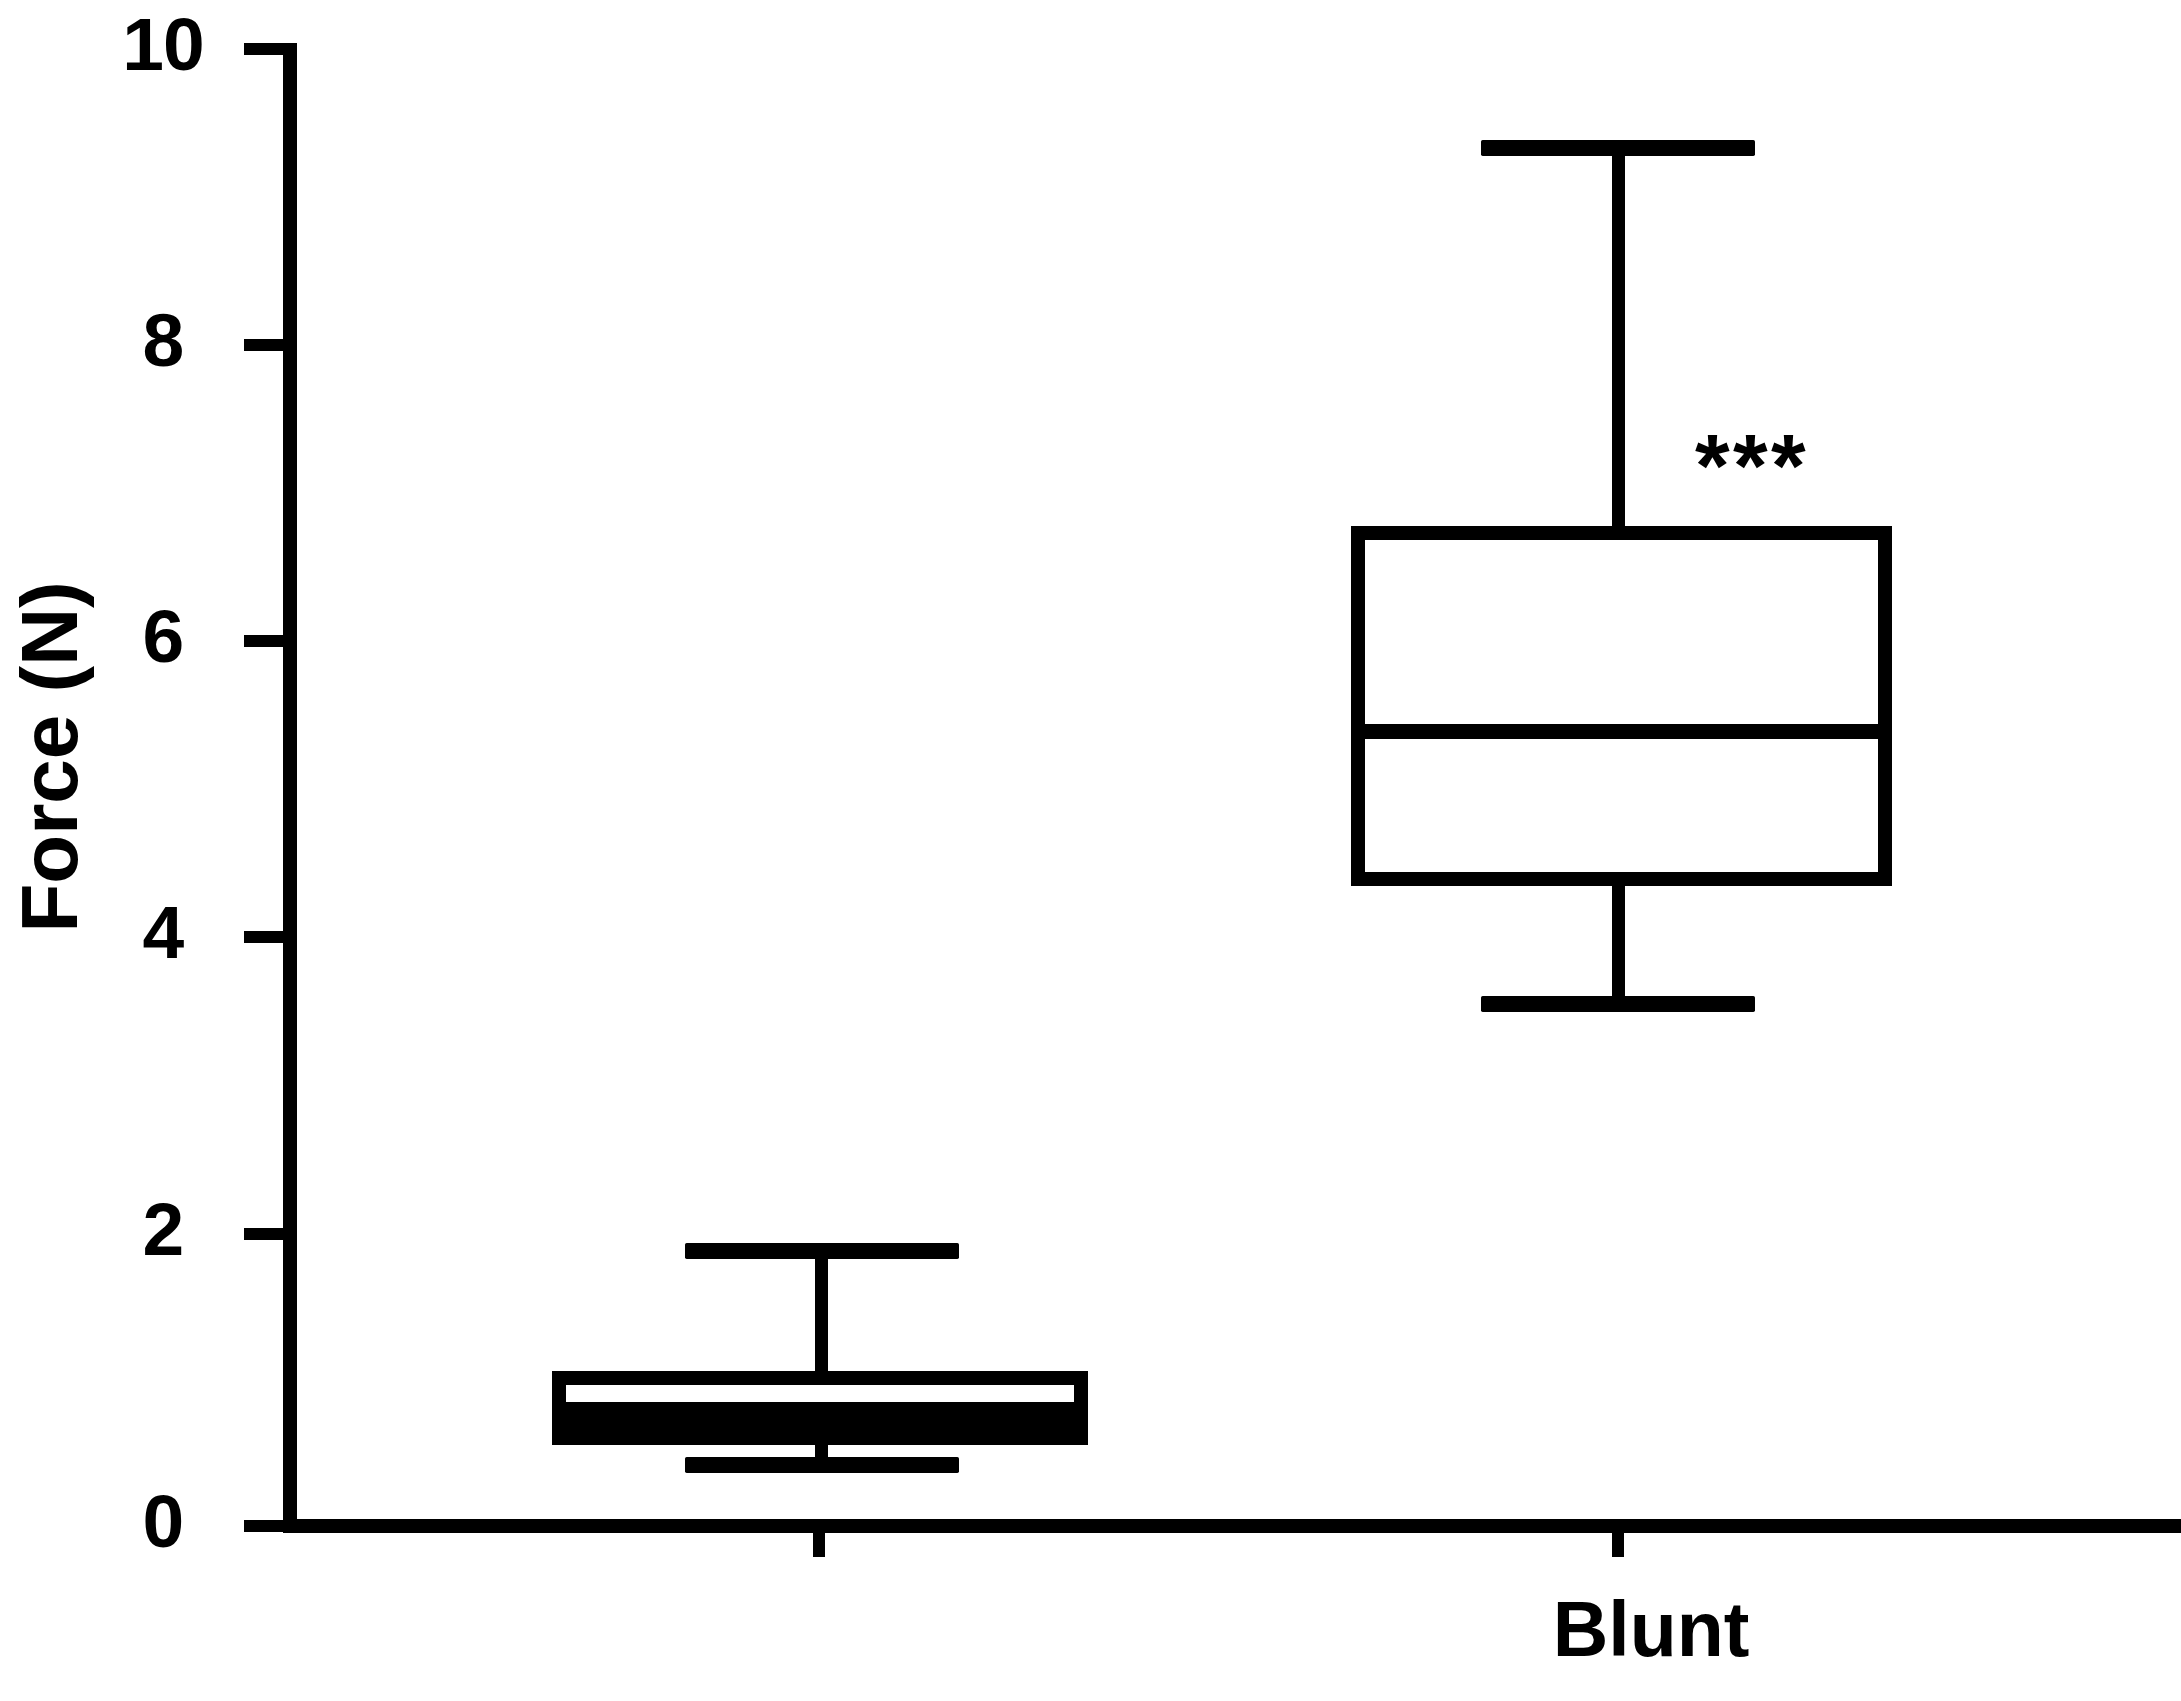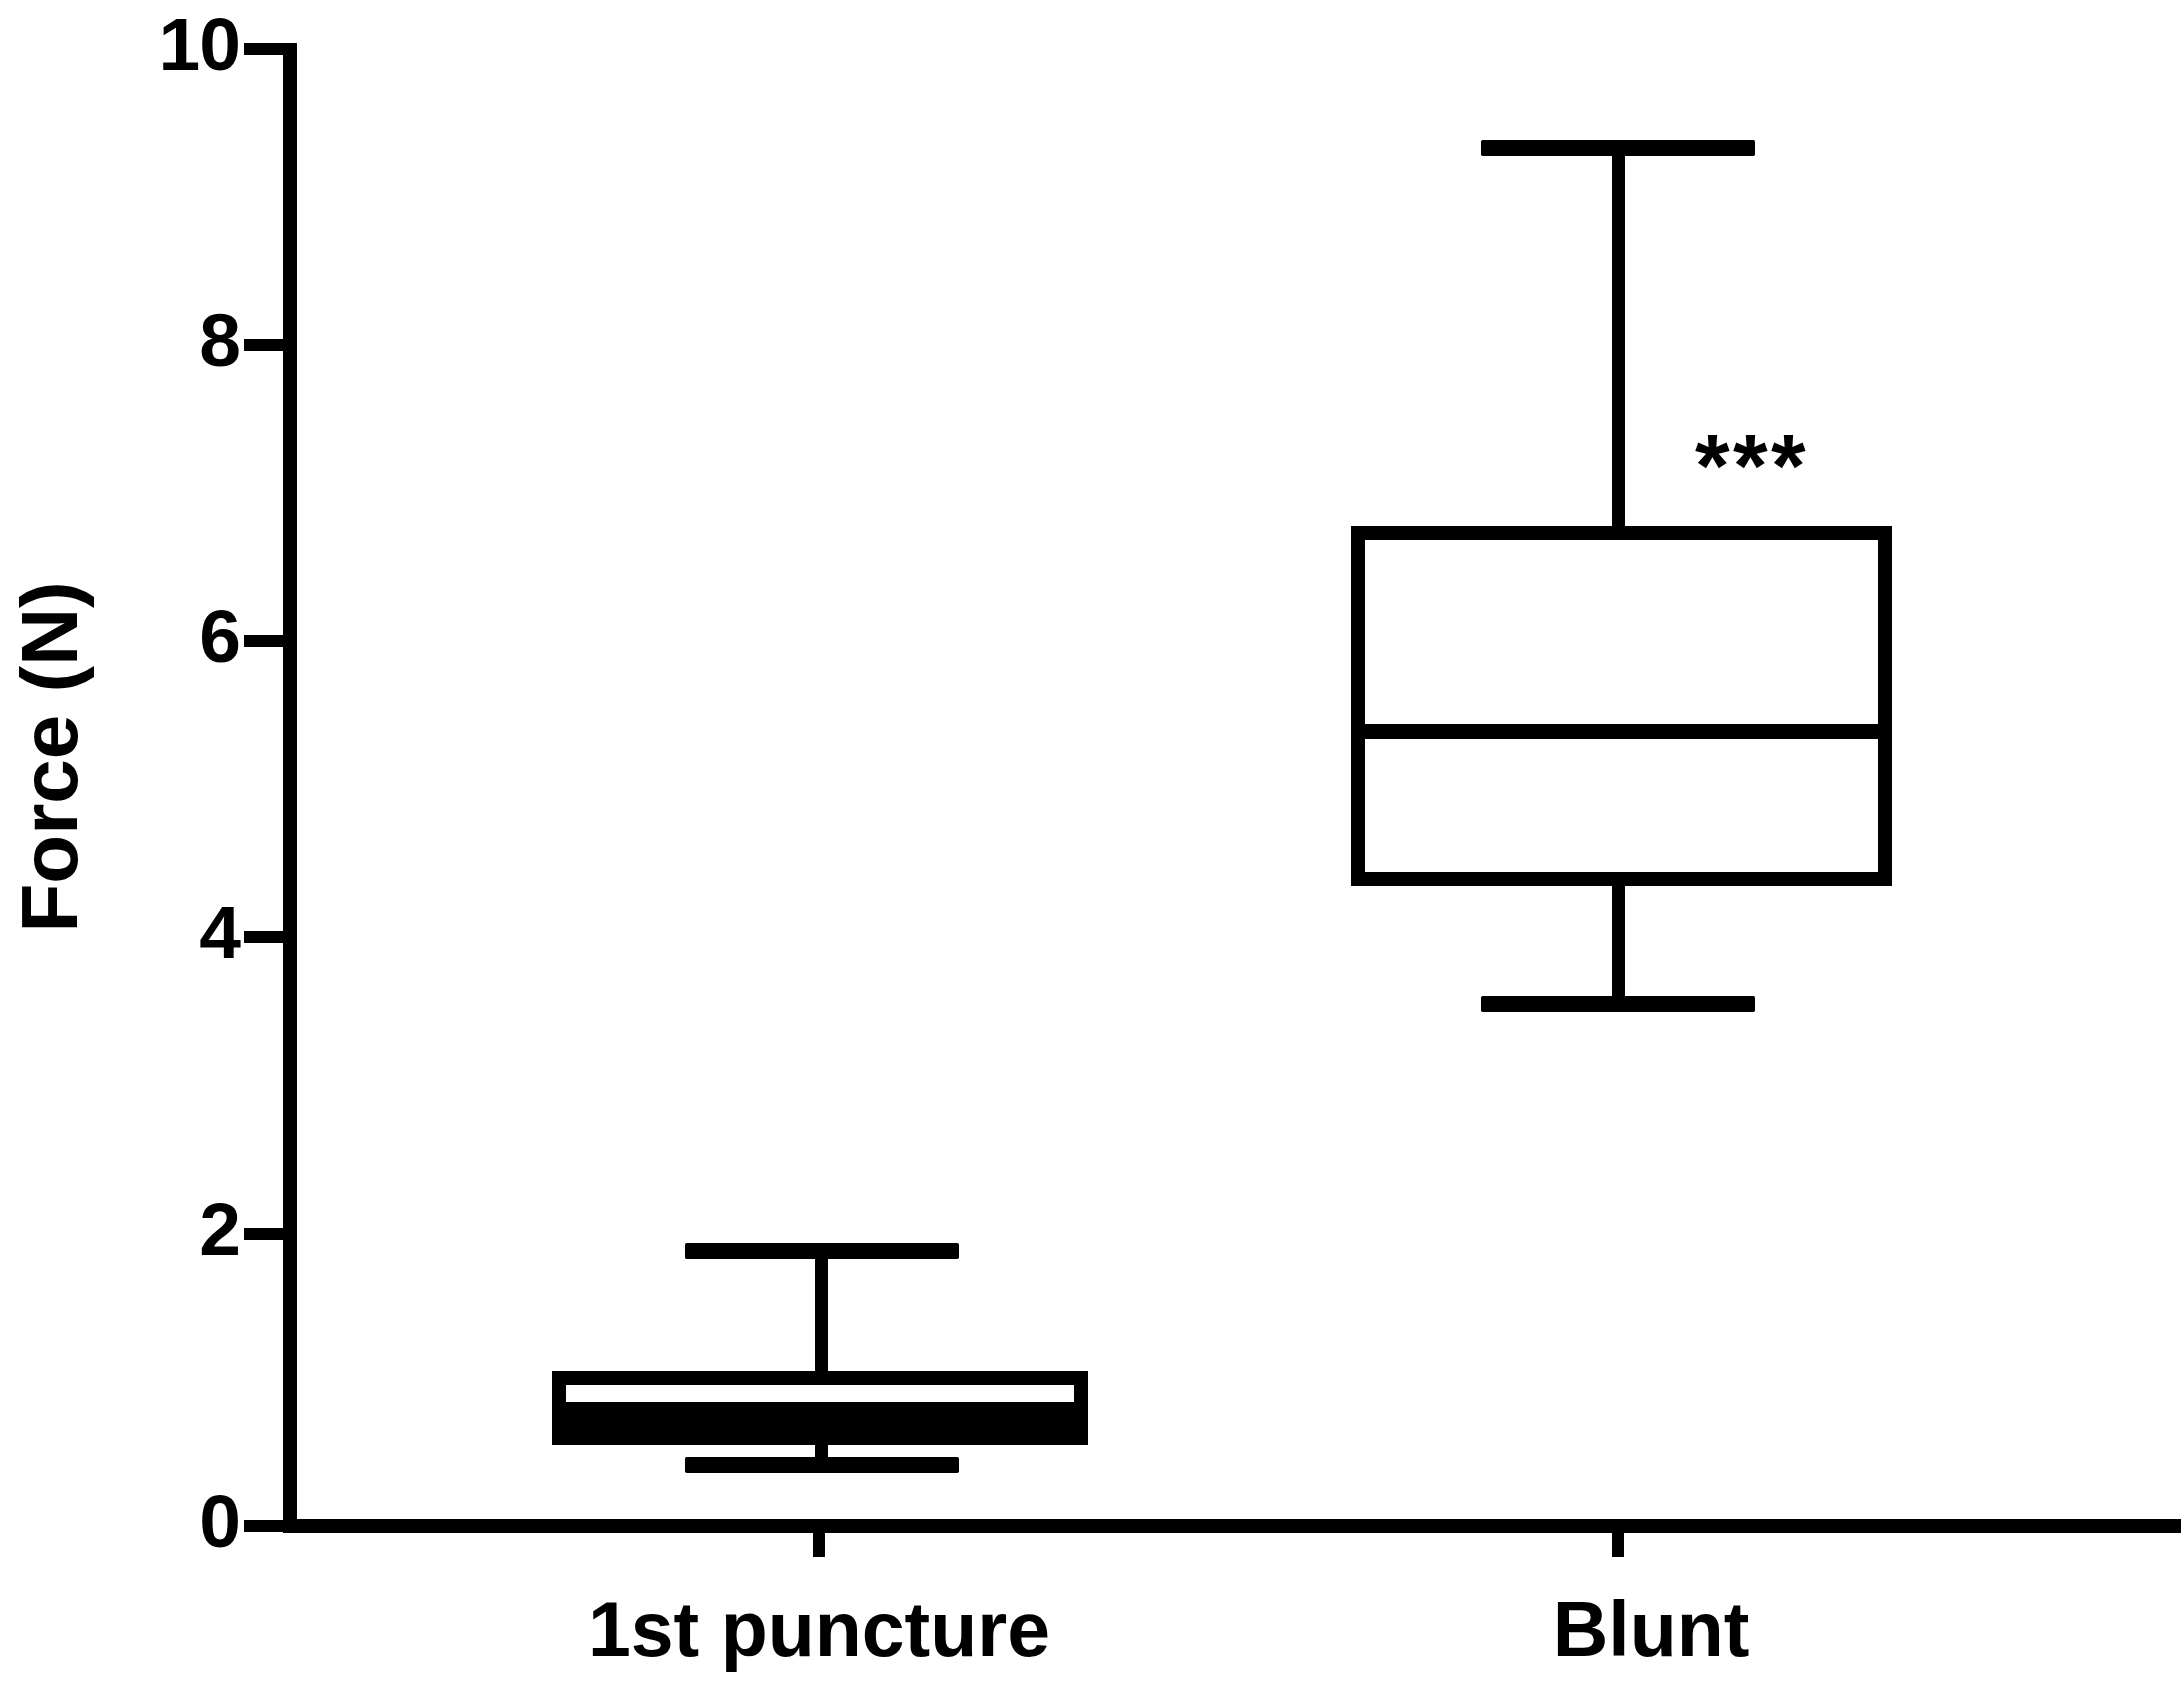--- a/index.html
+++ b/index.html
@@ -37,21 +37,21 @@
   .tick {
     position: absolute;
     left: 244px;
     width: 43px;
     height: 12px;
     background: #000000;
   }
   .tick-label {
     position: absolute;
     right: 1942px; 
-    text-align: right;
+    text-align: center;
     font-size: 75px;
     font-weight: bold;
     color: #000000;
     line-height: 1;
     letter-spacing: -0.9px;
   }
 
   .ylabel {
     position: absolute;
     left: -190px;
@@ -155,21 +155,20 @@
 
   <div class="bx-rect" style="left:552px; top:1371px; width:536px; height:74px;"></div>
 
   <div class="bx-fill" style="left:552px; top:1402px; width:536px; height:42px;"></div>
 
   <div class="bx-whisker-v" style="left:815px; top:1438px; height:27px;"></div>
 
   <div class="bx-cap" style="left:685px; top:1457px; width:274px;"></div>
 
   <div class="xtick-mark" style="left:813px;"></div>
-  <div class="xlabel" style="left:545px; width:548px;">1st puncture</div>
 
   <div class="bx-cap" style="left:1481px; top:140px; width:274px;"></div>
 
   <div class="bx-whisker-v" style="left:1612px; top:147px; height:385px;"></div>
 
   <div class="bx-rect" style="left:1351px; top:526px; width:541px; height:360px;"></div>
 
   <div class="bx-median" style="left:1351px; top:724px; width:541px; height:14.6px;"></div>
 
   <div class="bx-whisker-v" style="left:1612px; top:880px; height:127px;"></div>

